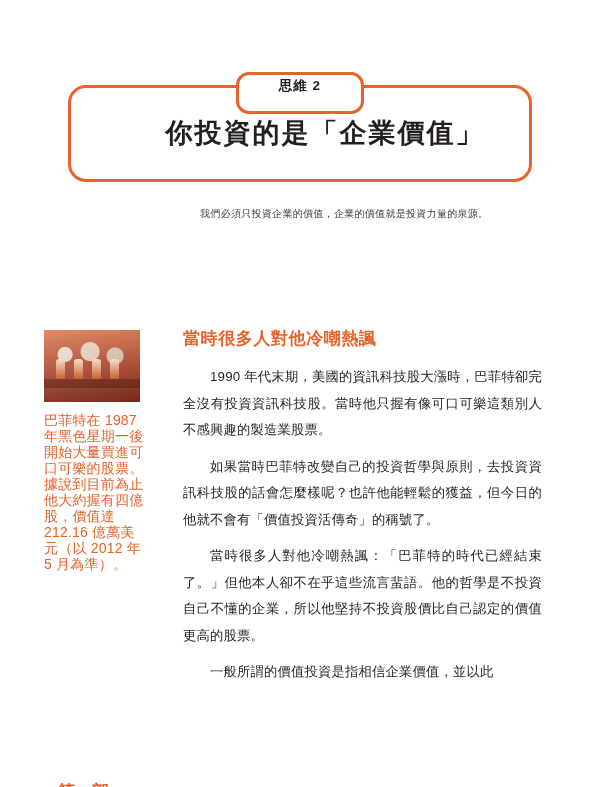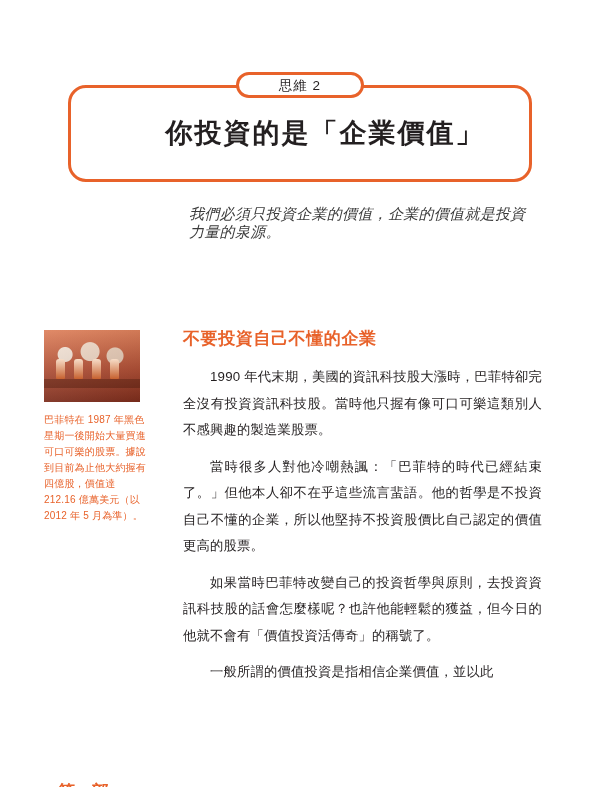--- a/index.html
+++ b/index.html
@@ -31,55 +31,54 @@
     border: 3px solid #e8622a;
     border-radius: 18px;
     box-sizing: border-box;
     background: #ffffff;
   }
   .chapter-tag {
     position: absolute;
     left: 236px;
     top: 72px;
     width: 128px;
-    height: 26px;
+    height: 42px;
     background: #ffffff;
     border: 3px solid #e8622a;
     border-radius: 13px;
     box-sizing: border-box;
     text-align: center;
     line-height: 21px;
     font-size: 13.5px;
-    font-weight: normal;
+    font-weight: bold;
     letter-spacing: 1px;
     color: #231f20;
   }
   .chapter-title {
     position: absolute;
     left: 68px;
     top: 115px;
     width: 464px;
     text-align: center;
     font-size: 27px;
     font-weight: bold;
     letter-spacing: 2px;
     color: #231f20;
     margin-left: 25px;
   }
 
   .lead {
     position: absolute;
-    left: 189px;
+    left: 200px;
     top: 205px;
     width: 340px;
-    font-size: 15px;
+    font-size: 10px;
     line-height: 18px;
     color: #3b3b3b;
     letter-spacing: 0.3px;
-    font-style: italic;
   }
 
   
   .photo {
     position: absolute;
     left: 44px;
     top: 330px;
     width: 96px;
     height: 72px;
     background:
@@ -105,21 +104,21 @@
     width: 9px;
     height: 20px;
     background: linear-gradient(#f7ddc8, #c7612f);
     border-radius: 3px 3px 1px 1px;
   }
   .caption {
     position: absolute;
     left: 44px;
     top: 412px;
     width: 104px;
-    font-size: 10px;
+    font-size: 14px;
     line-height: 16px;
     color: #e8622a;
     letter-spacing: 0.2px;
   }
 
   
   .section-title {
     position: absolute;
     left: 183px;
     top: 327px;
@@ -188,26 +187,26 @@
   <div class="photo">
     <div class="shelf"></div>
     <div class="bottle" style="left:12px;"></div>
     <div class="bottle" style="left:30px;"></div>
     <div class="bottle" style="left:48px;"></div>
     <div class="bottle" style="left:66px;"></div>
   </div>
 
   <div class="caption">巴菲特在 1987 年黑色星期一後開始大量買進可口可樂的股票。據說到目前為止他大約握有四億股，價值達 212.16 億萬美元（以 2012 年 5 月為準）。</div>
 
-  <div class="section-title">不要投資自己不懂的企業</div>
+  <div class="section-title">當時很多人對他冷嘲熱諷</div>
 
   <div class="body-col">
     <p>1990 年代末期，美國的資訊科技股大漲時，巴菲特卻完全沒有投資資訊科技股。當時他只握有像可口可樂這類別人不感興趣的製造業股票。</p>
+    <p>如果當時巴菲特改變自己的投資哲學與原則，去投資資訊科技股的話會怎麼樣呢？也許他能輕鬆的獲益，但今日的他就不會有「價值投資活傳奇」的稱號了。</p>
     <p>當時很多人對他冷嘲熱諷：「巴菲特的時代已經結束了。」但他本人卻不在乎這些流言蜚語。他的哲學是不投資自己不懂的企業，所以他堅持不投資股價比自己認定的價值更高的股票。</p>
-    <p>如果當時巴菲特改變自己的投資哲學與原則，去投資資訊科技股的話會怎麼樣呢？也許他能輕鬆的獲益，但今日的他就不會有「價值投資活傳奇」的稱號了。</p>
     <p>一般所謂的價值投資是指相信企業價值，並以此</p>
   </div>
 
   <div class="footer">
     <span class="folio">28</span>
     <span class="footer-part">第一部</span>
     <span class="footer-text">姜芳千的投資思維</span>
   </div>
 
 </div>

